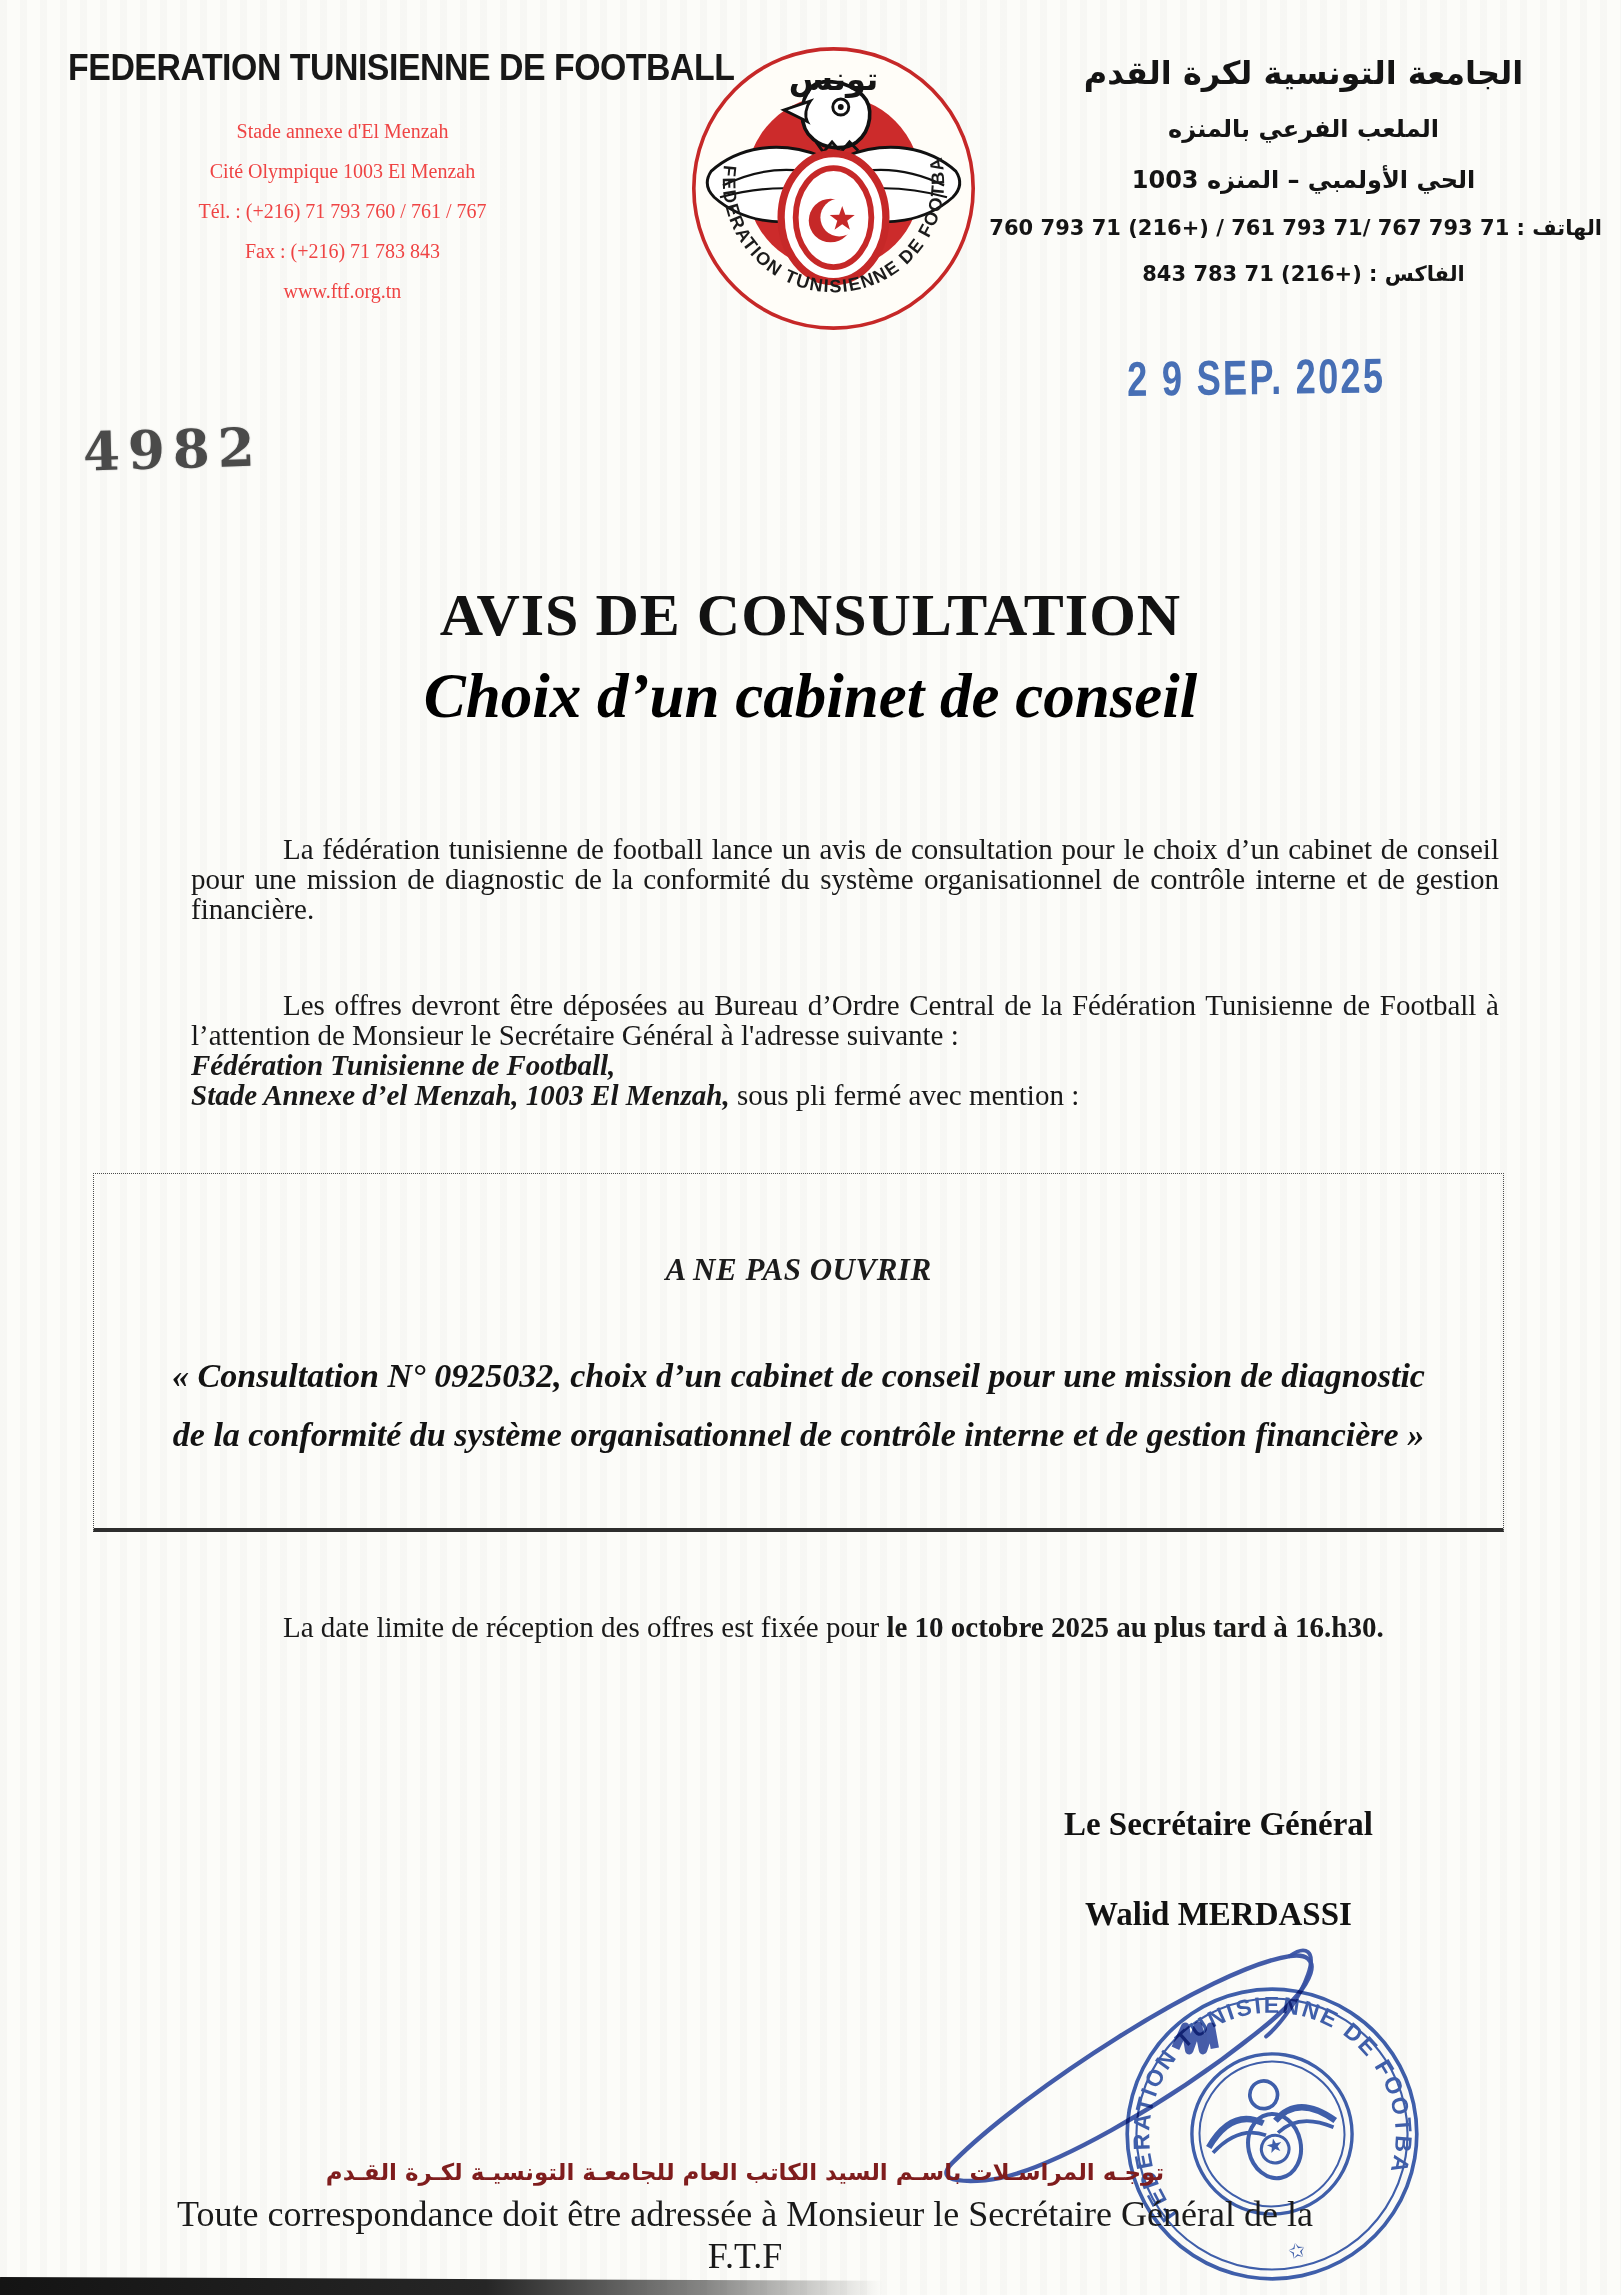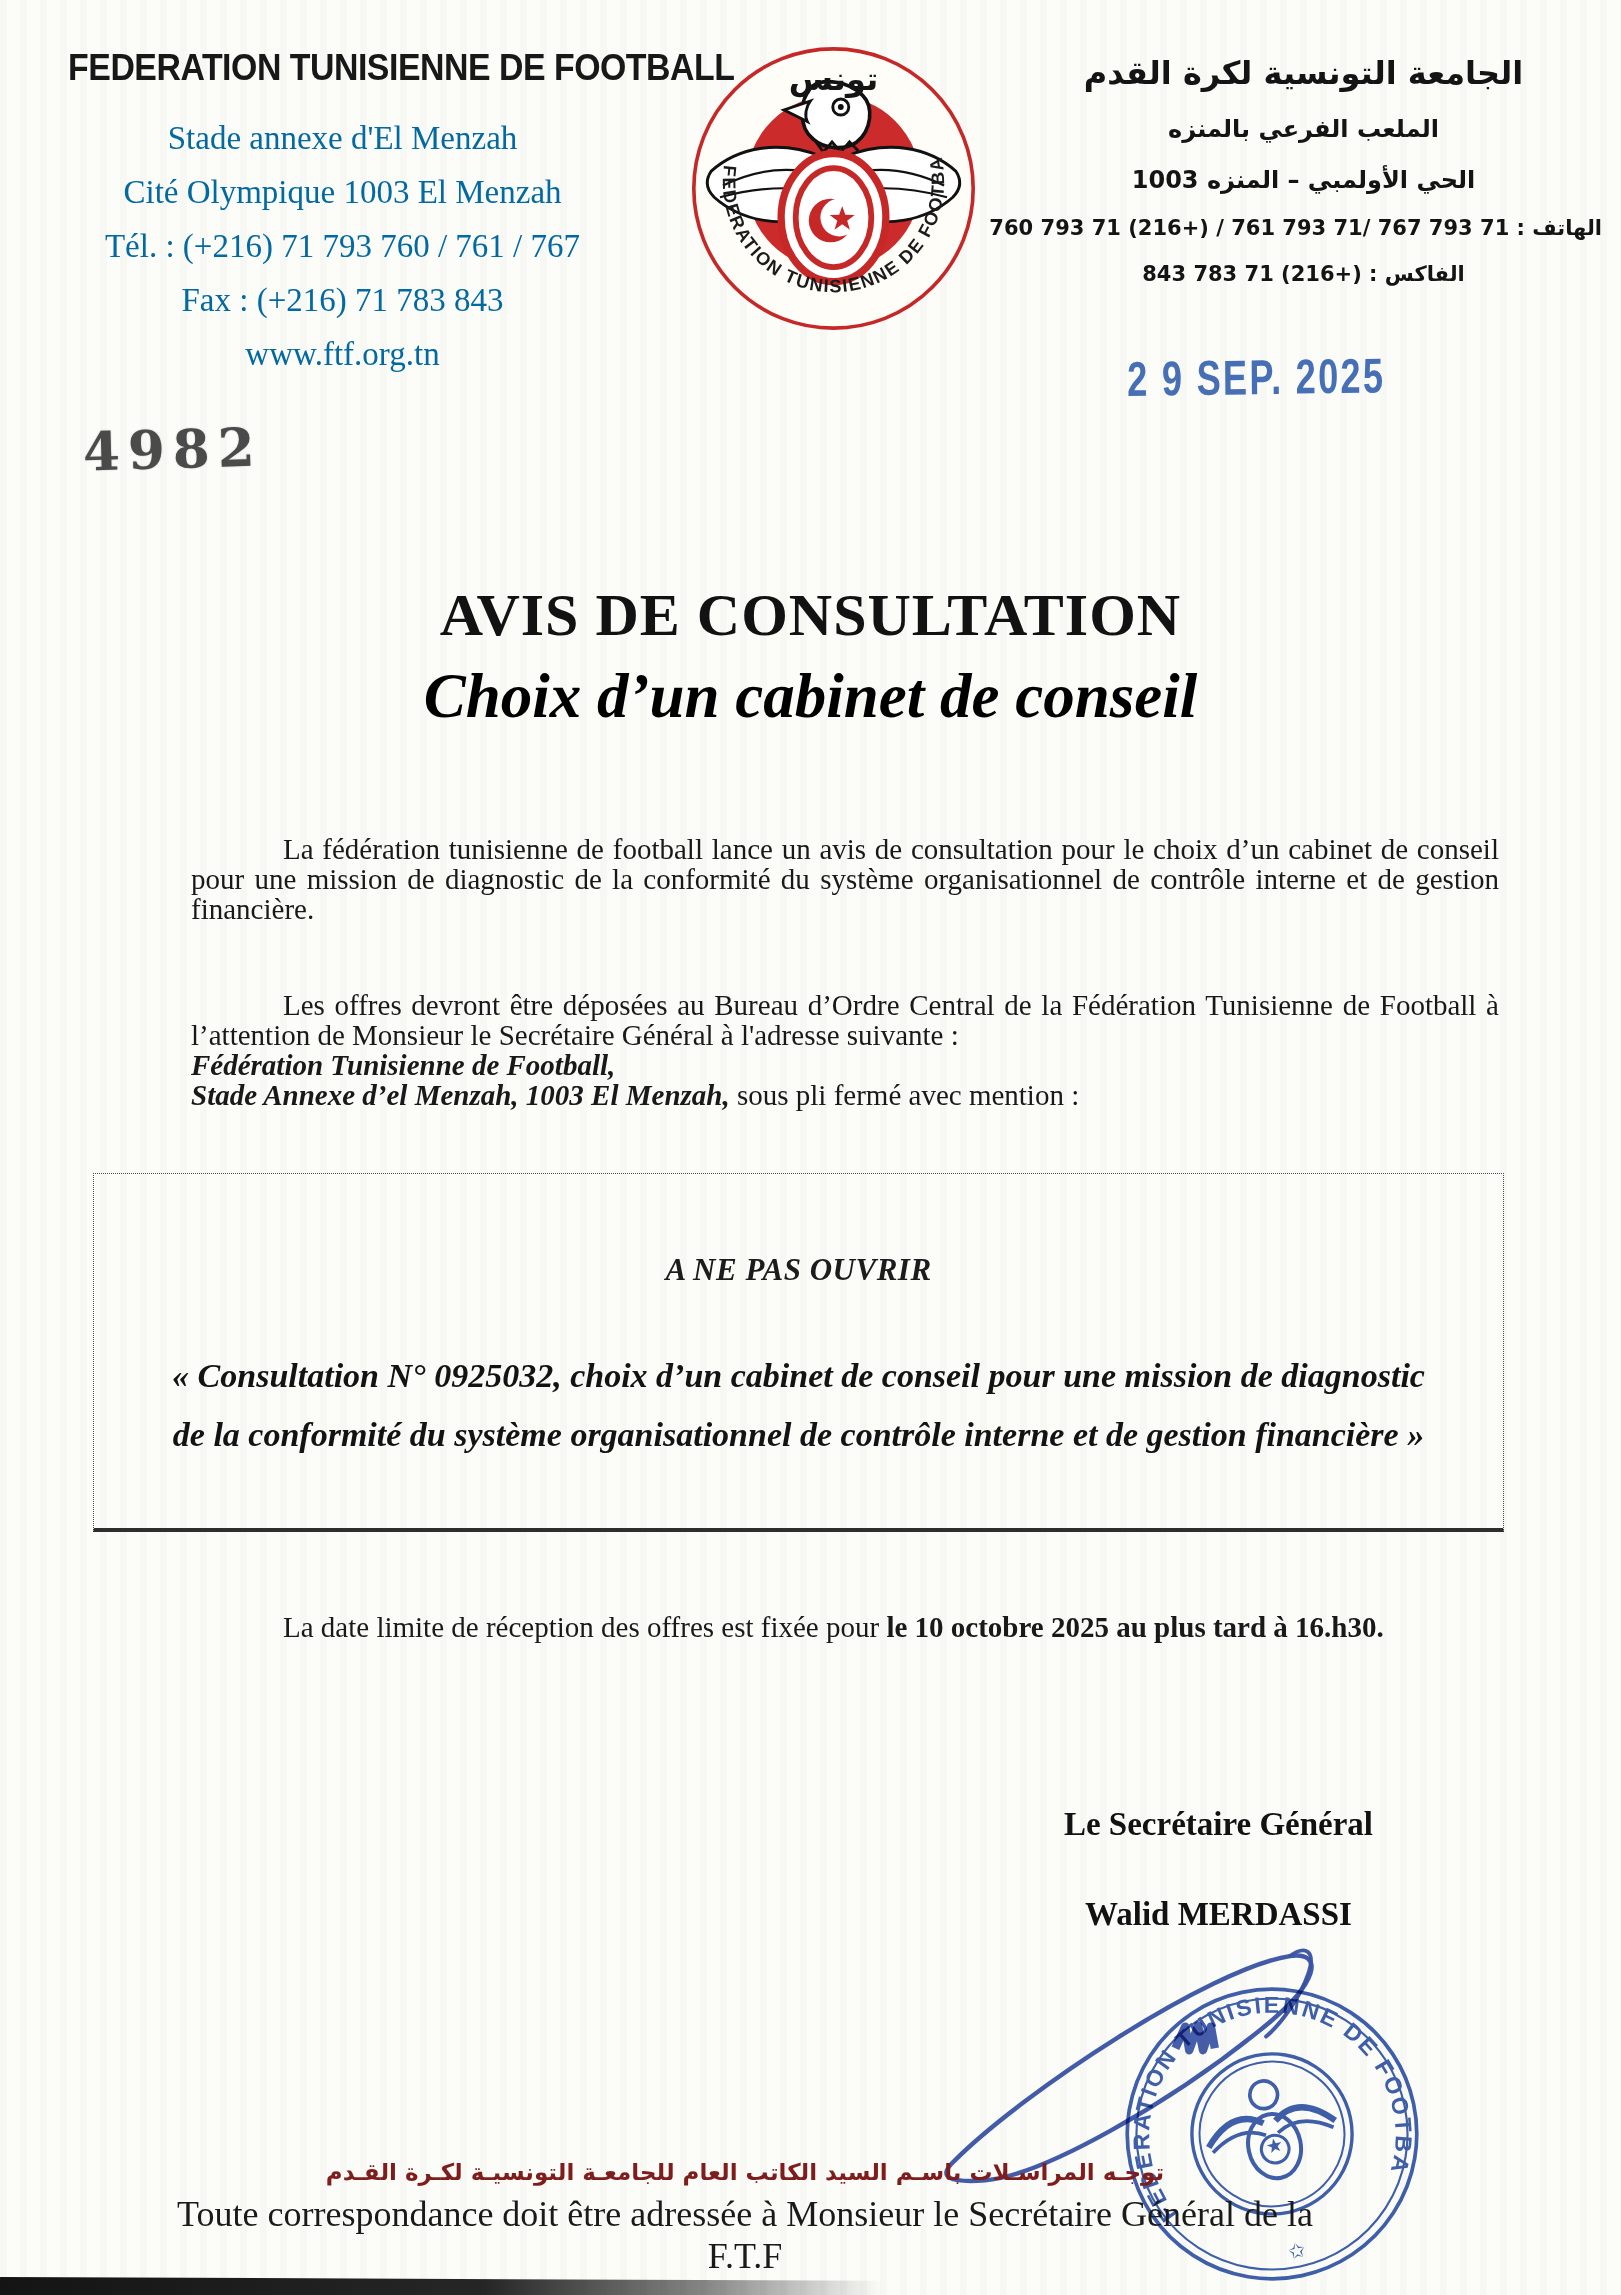--- a/index.html
+++ b/index.html
@@ -17,21 +17,21 @@
     pointer-events:none;
   }
 
   
   .hdr-left{position:absolute;left:54px;top:47px;width:577px;text-align:center;}
   .hdr-org{
     font-family:"Liberation Sans", sans-serif;font-weight:bold;
     font-size:36px;letter-spacing:-0.5px;transform:scaleX(.94);transform-origin:left;
     white-space:nowrap;color:#181818;text-align:left;padding-left:15px;
   }
-  .hdr-line{font-size:33px;margin-top:17px;color:#0369a1;}
+  .hdr-line{font-size:20px;margin-top:17px;color:#ef4444;}
   .hdr-line.first{margin-top:31px;}
 
   .logo-wrap{position:absolute;left:688px;top:43px;width:291px;height:291px;}
 
   .hdr-right{position:absolute;right:19px;top:54px;width:597px;text-align:center;direction:rtl;
     font-family:"DejaVu Sans", sans-serif;color:#141414;}
   .hdr-org-ar{font-size:32px;font-weight:700;white-space:nowrap;}
   .hdr-line-ar{font-size:24px;font-weight:700;margin-top:23px;}
   .hdr-tel-ar{font-size:21px;font-weight:600;margin-top:22px;white-space:nowrap;}
 

